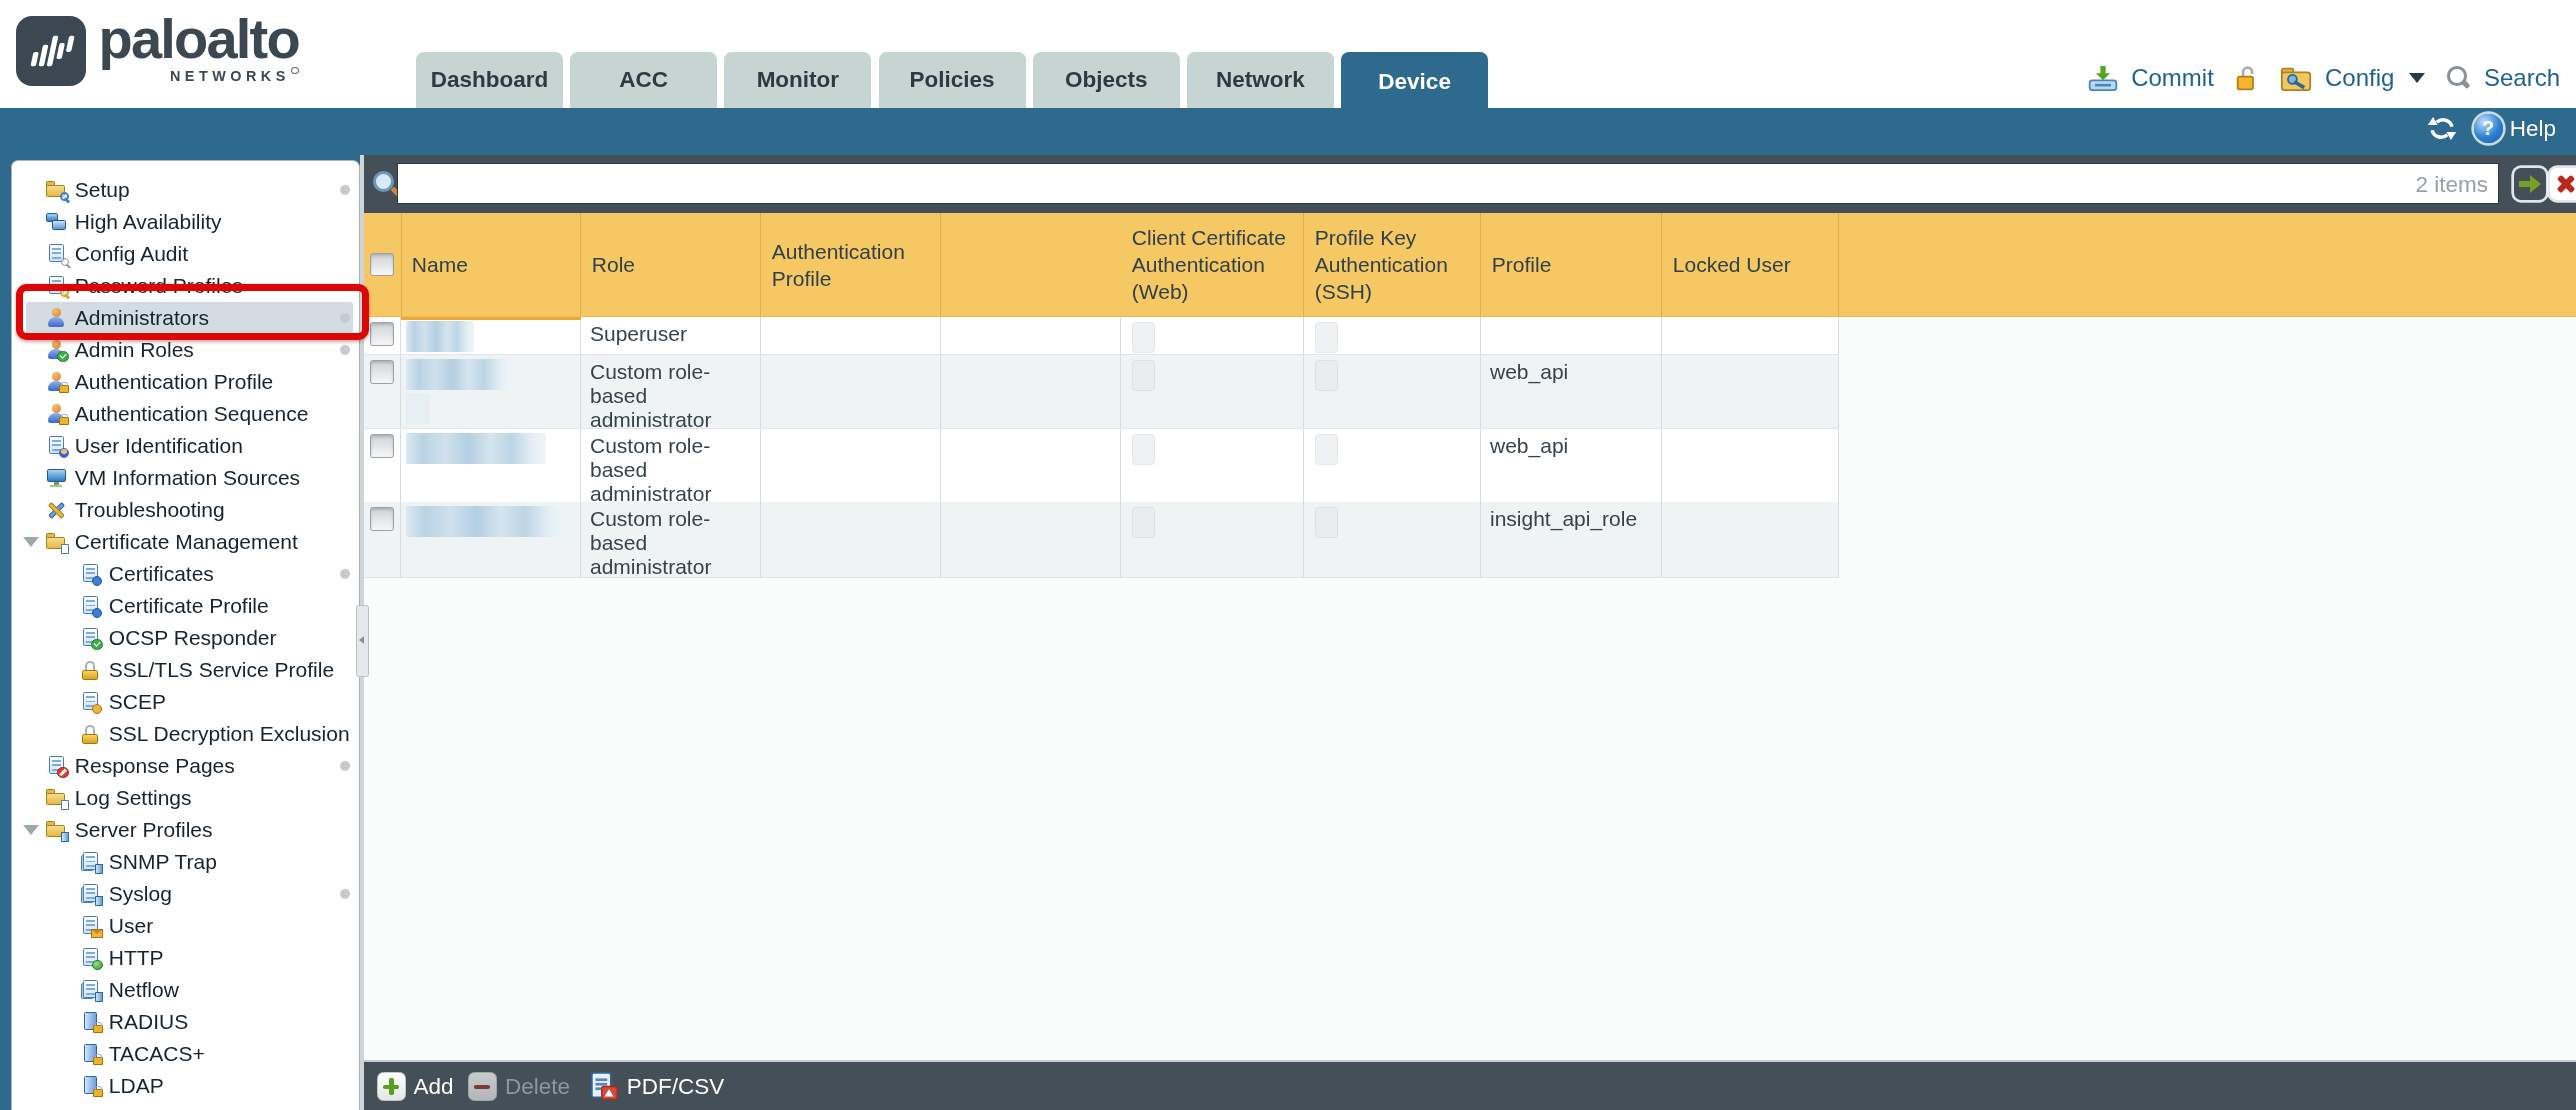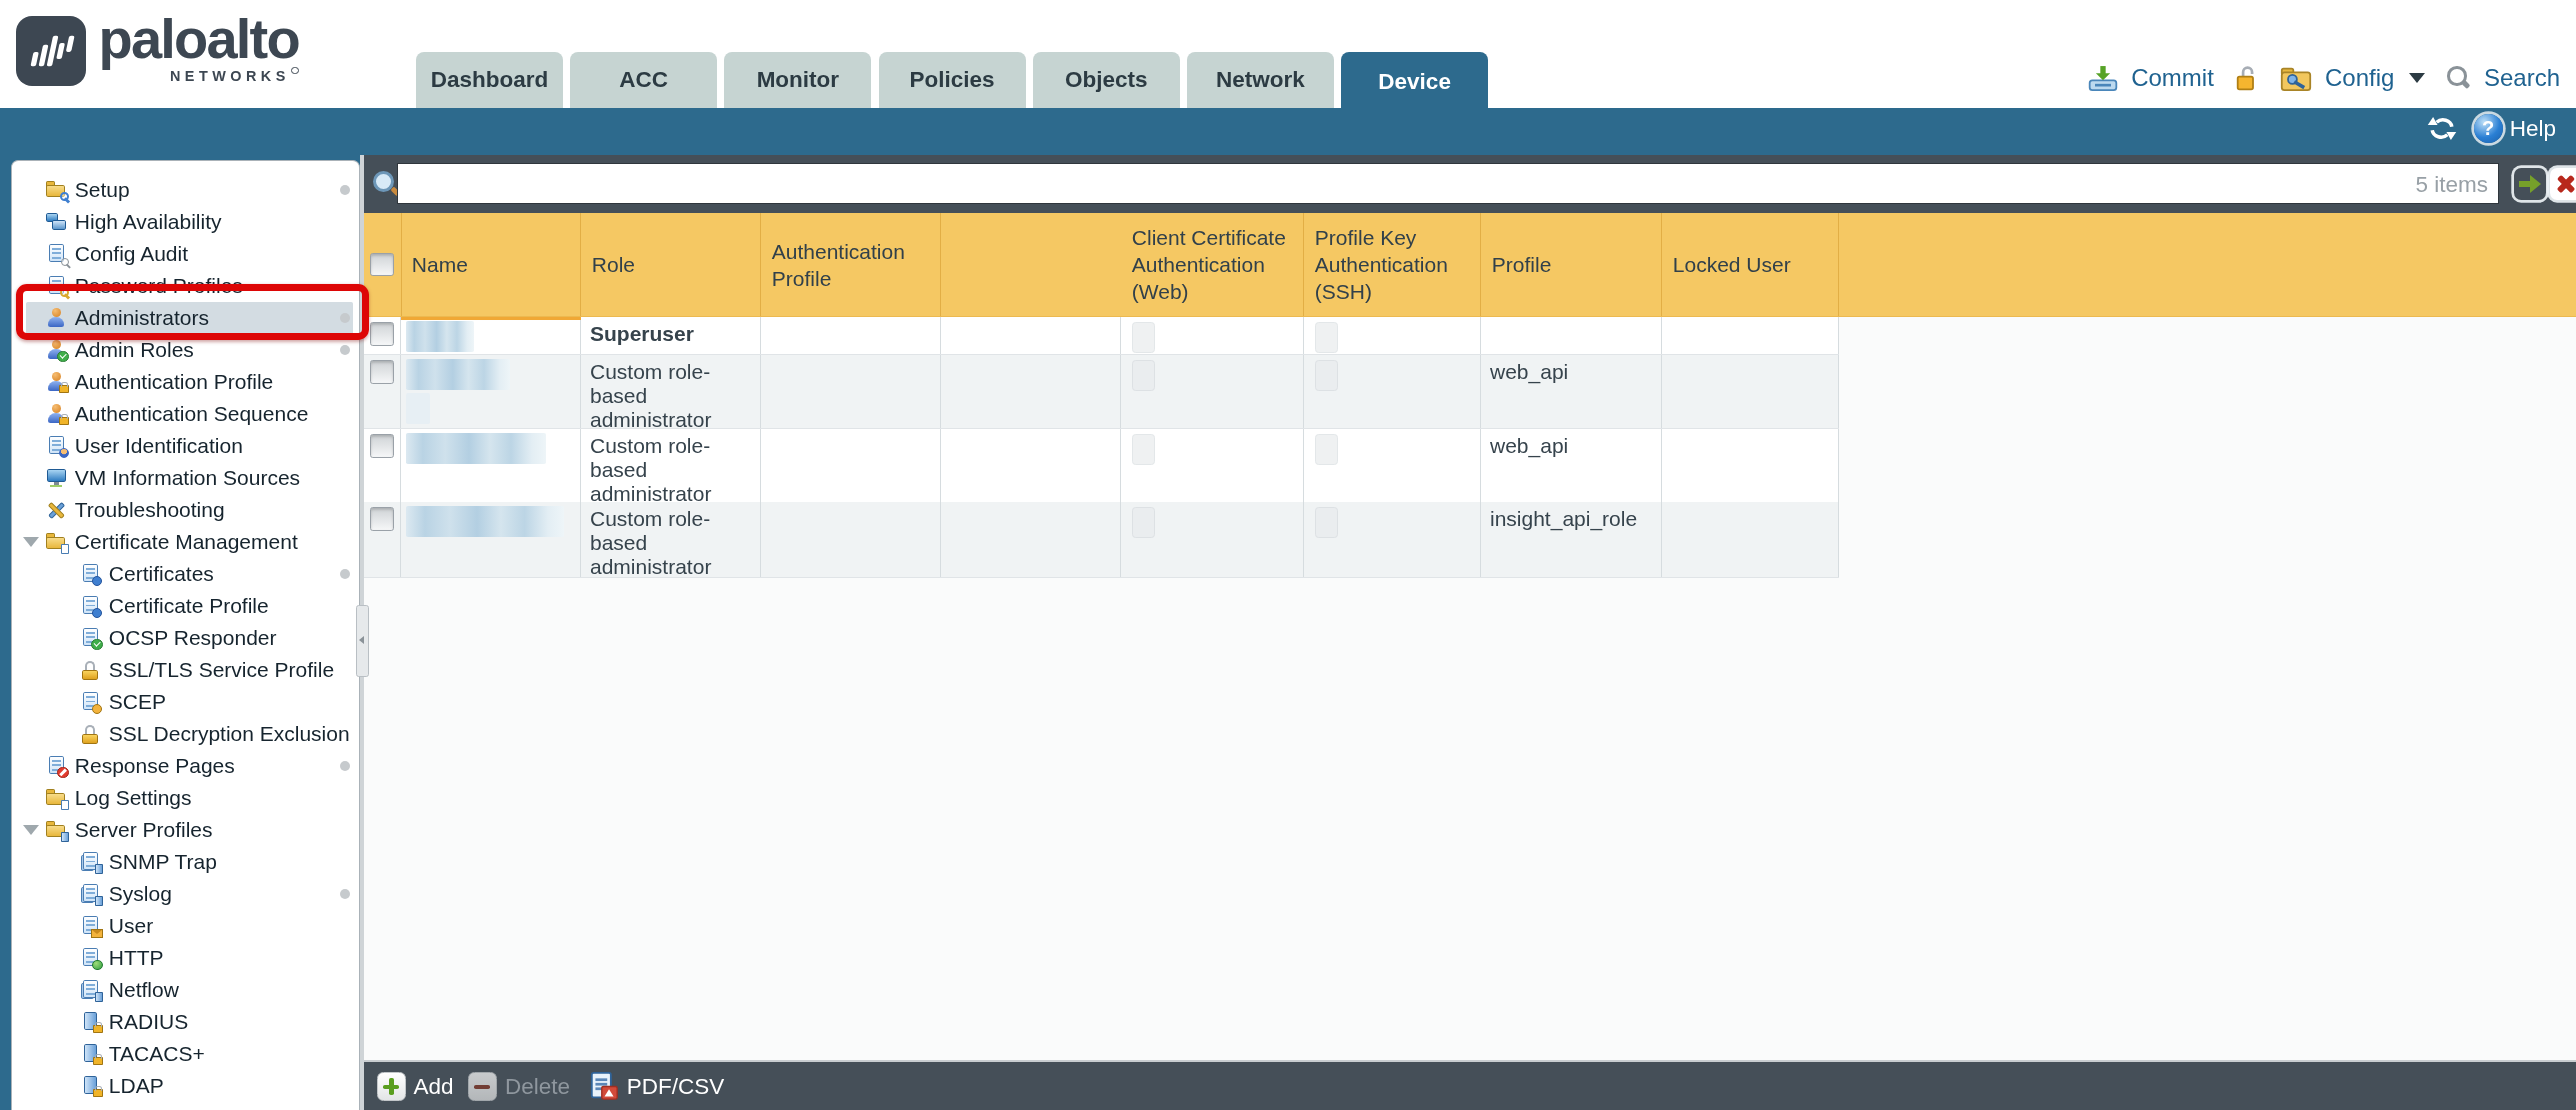--- a/index.html
+++ b/index.html
@@ -459,41 +459,41 @@
   <div class="splitter"></div>
   <div class="splitter-handle"></div>
 
   <div class="annotation-box"></div>
 
   <div class="content">
 
     <div class="filter-row">
       <span class="mag-blue"></span>
       <input class="filter-input" type="text" value="" style="">
-      <span class="items-count">5 items</span>
+      <span class="items-count">2 items</span>
       <span class="btn-go"></span>
       <span class="btn-clear"></span>
     </div>
 
     <div class="thead" id="thead">
       <div class="hcb-cell">
         <span class="cb"></span>
       </div>
     <div class="hcell" style="left: 37px; width: 180px; text-align: center;">Name</div>
         <div class="hcell" style="left: 217px; width: 180px;">Role</div>
         <div class="hcell" style="left: 397px; width: 180px;">Authentication Profile</div>
         <div class="hcell" style="left: 757px; width: 183px;">Client Certificate Authentication (Web)</div>
         <div class="hcell" style="left: 940px; width: 177px;">Profile Key Authentication (SSH)</div>
         <div class="hcell" style="left: 1117px; width: 181px;">Profile</div>
         <div class="hcell" style="left: 1298px; width: 177px;">Locked User</div>
       </div>
     <div class="sort-underline"></div>
 
     <div id="tbody">
-        <div class="trow" style="top: 162px; height: 38px; font-weight: bold;">
+        <div class="trow" style="top: 162px; height: 38px;">
           <div class="tcell first" style="left: 0px; width: 37px;">
             <span class="cb row-cb"></span>
           </div>
           <div class="tcell" style="left: 37px; width: 180px;">
             <span class="name-blur" style="width: 68px;"></span>
           </div>
           <div class="tcell" style="left: 217px; width: 180px;">
             <span class="cell-text">Superuser</span>
           </div>
           <div class="tcell" style="left: 397px; width: 180px;"></div>

